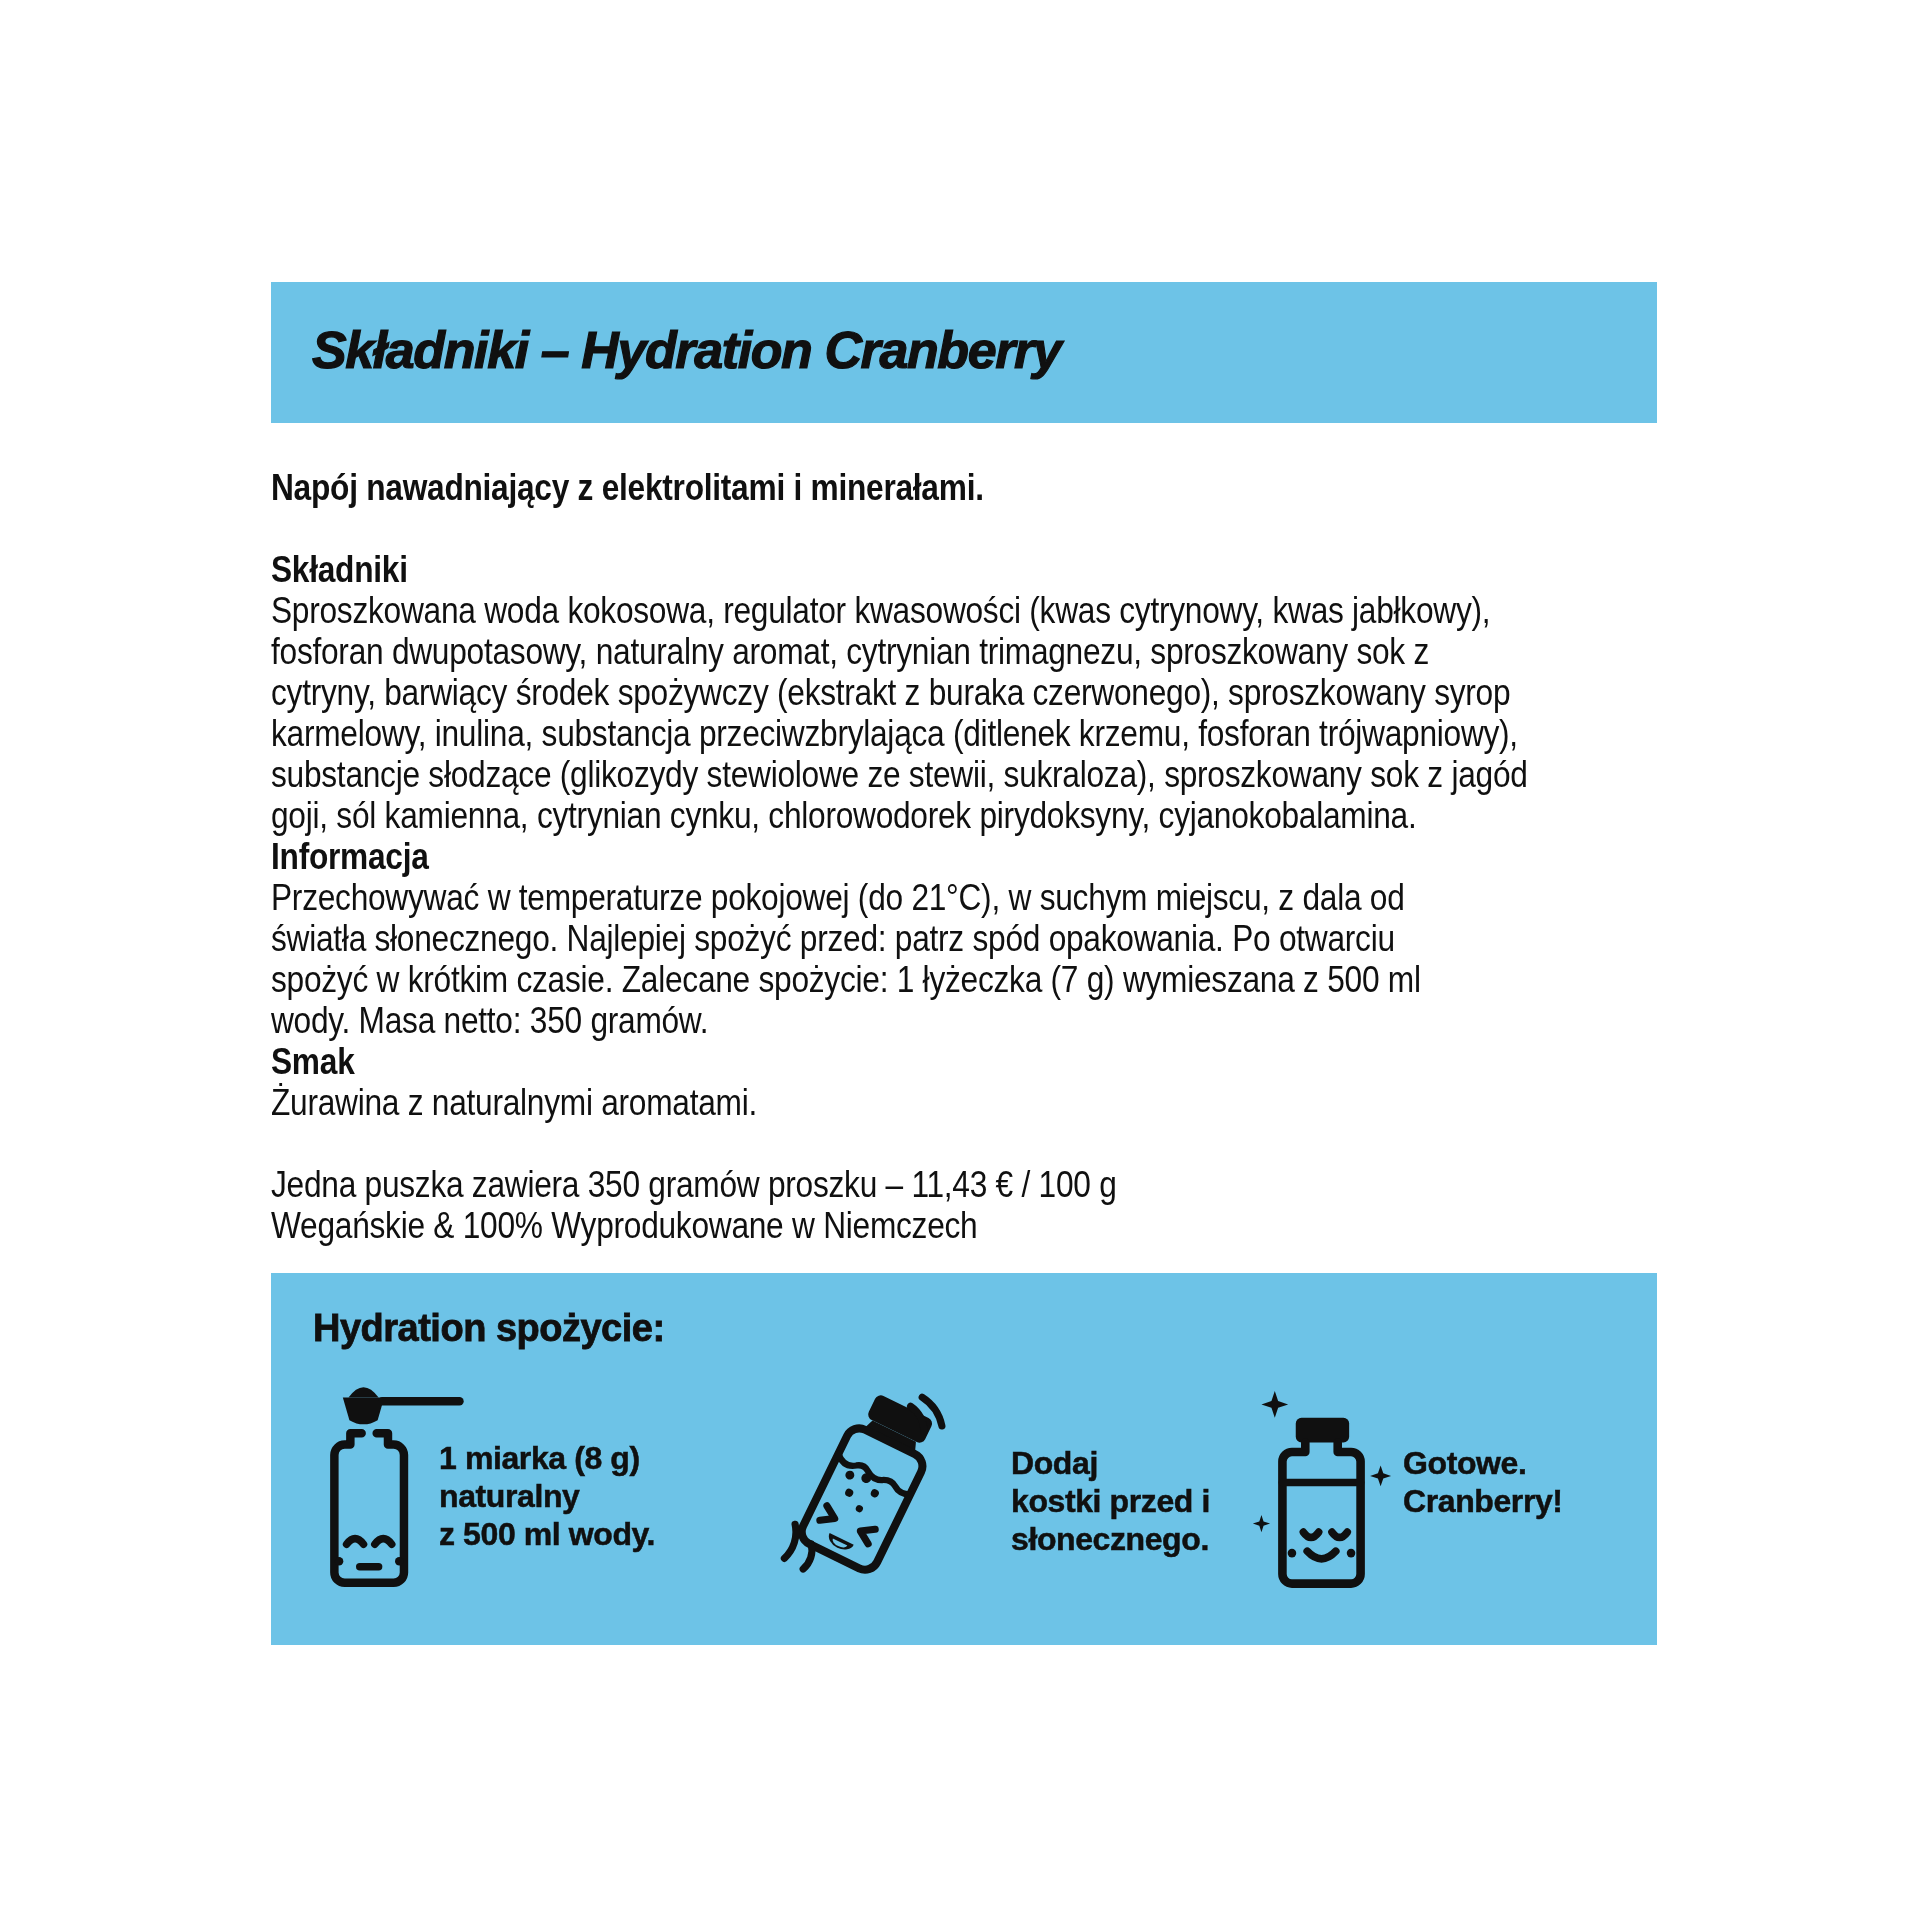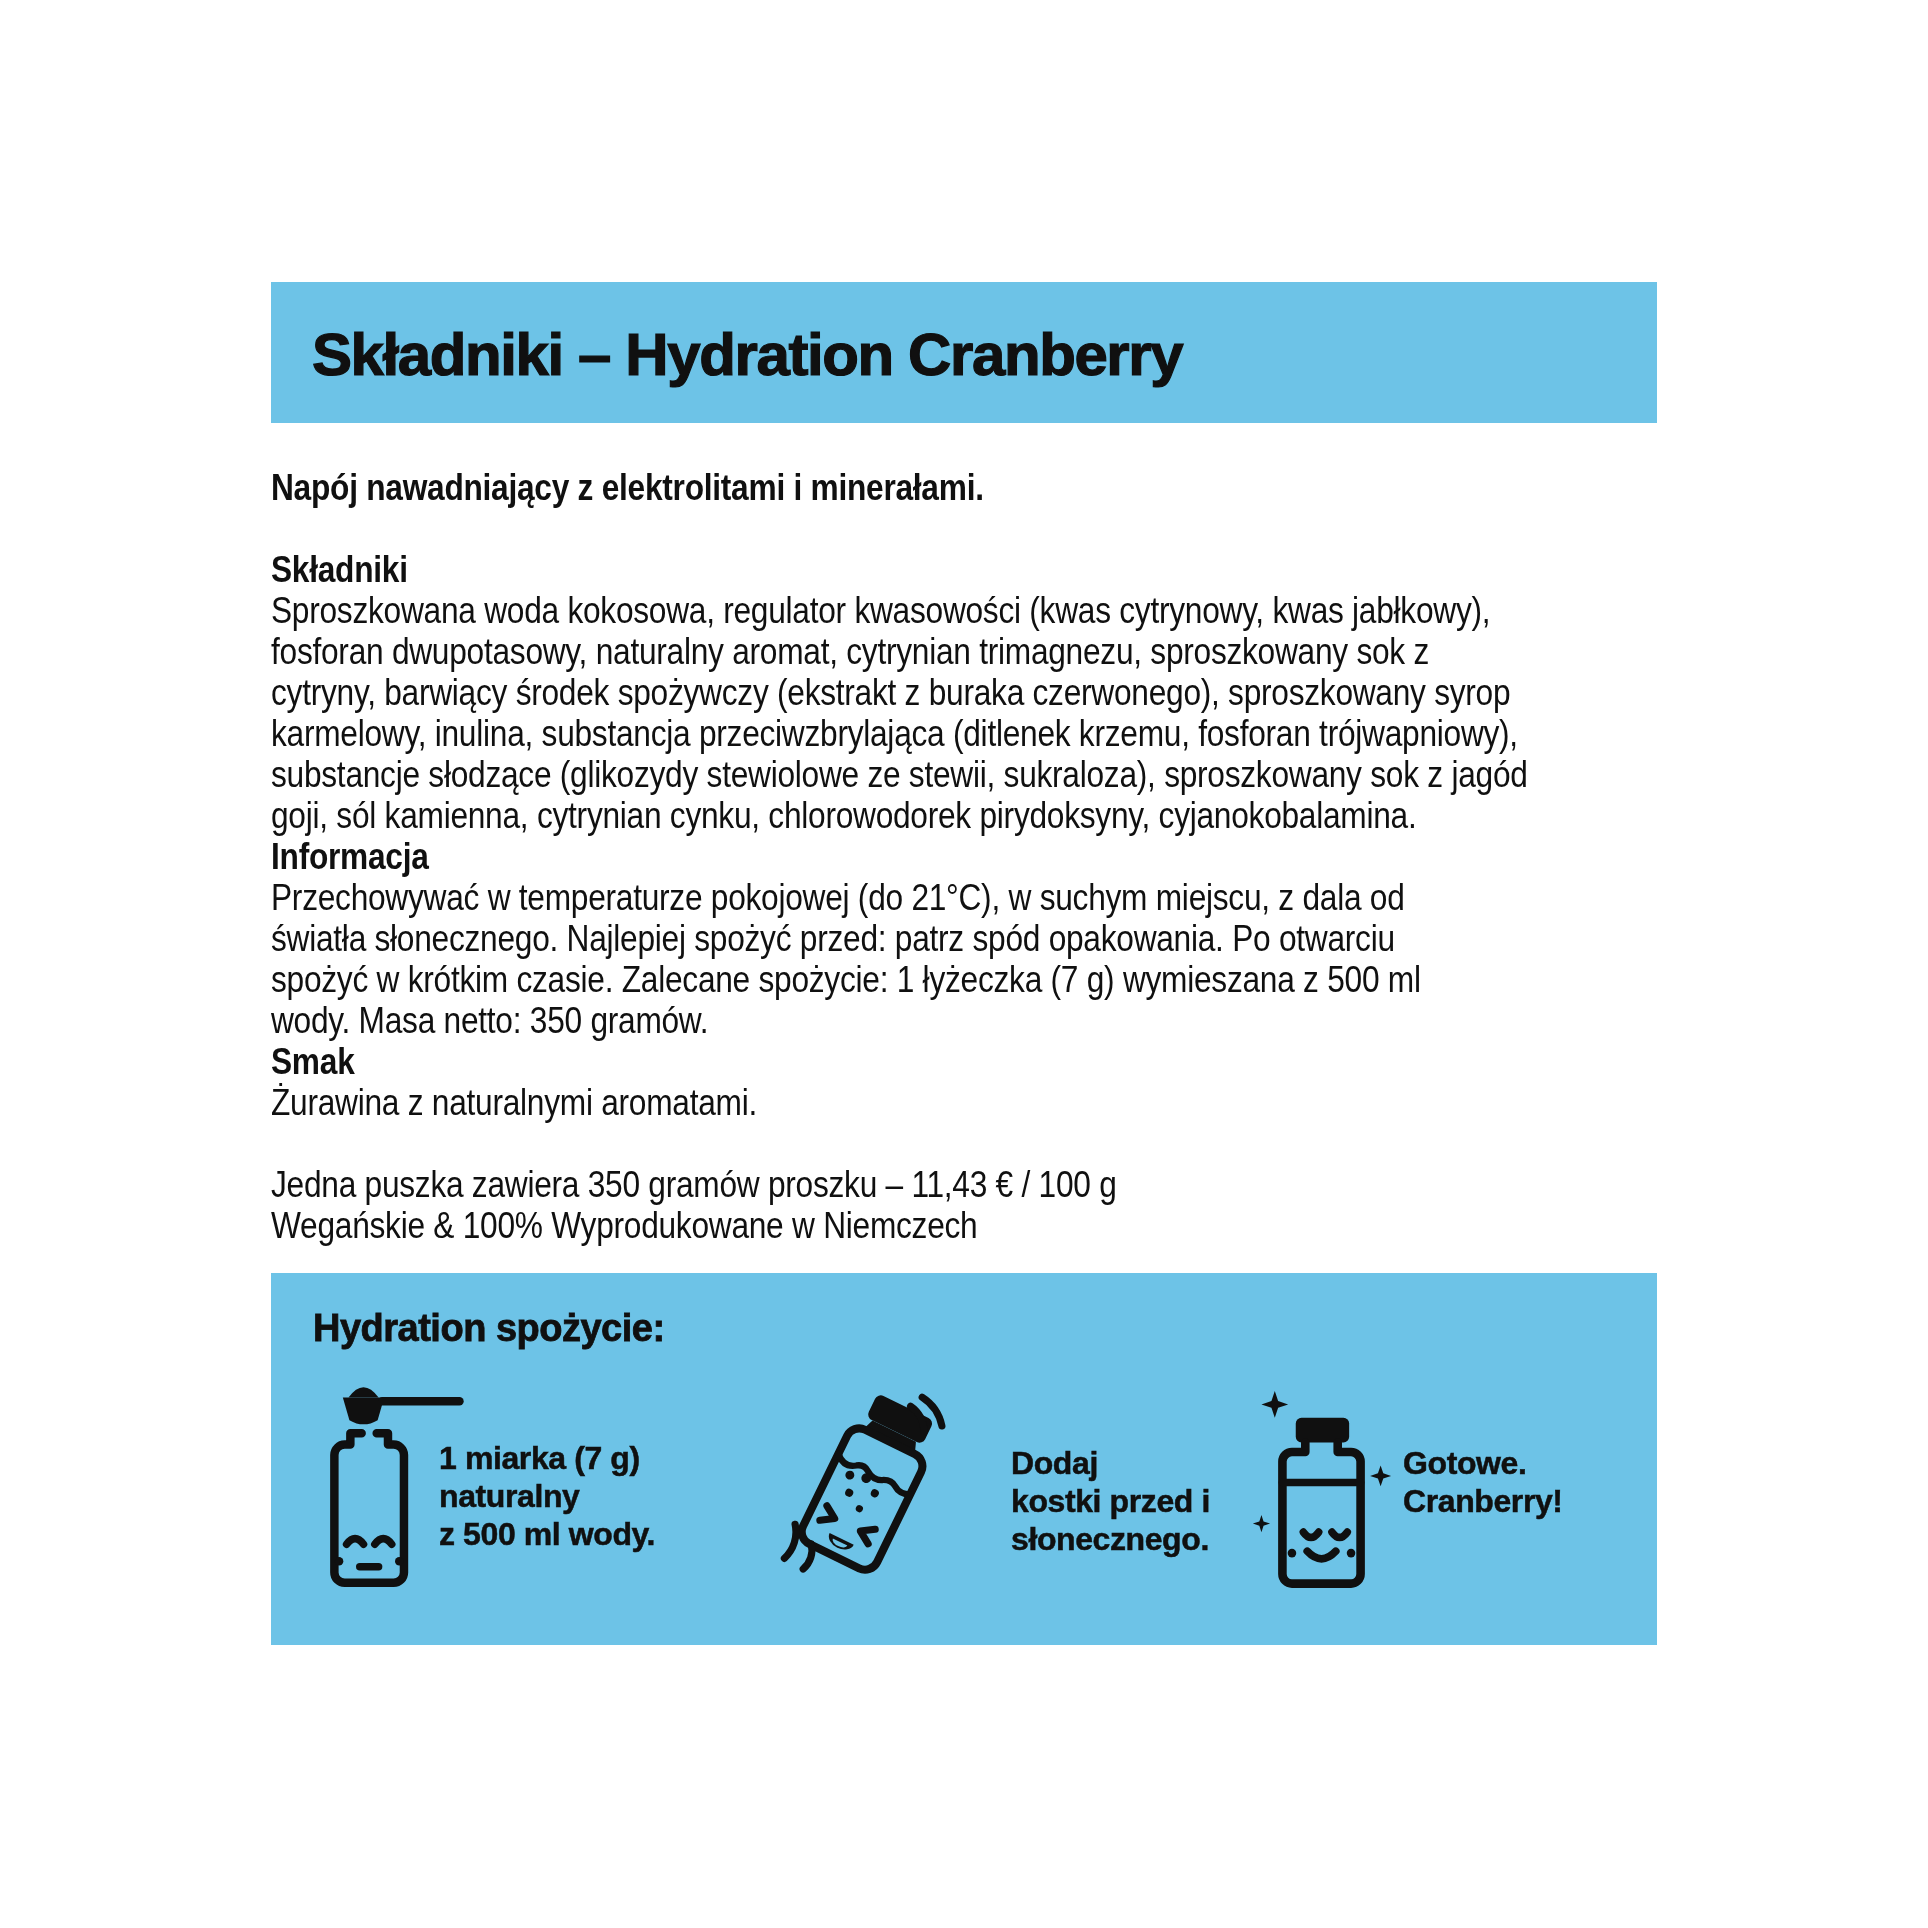--- a/index.html
+++ b/index.html
@@ -9,21 +9,21 @@
     background:#ffffff; color:var(--ink);
     font-family:"Liberation Sans","DejaVu Sans",sans-serif;
   }
   
   .banner {
     position:absolute; left:271px; top:282px; width:1386px; height:141px;
     background:var(--accent);
   }
   .banner h1 {
     margin:0; padding:38px 12px 0 41px;
-    font-size:60px; font-weight:bold; letter-spacing:-1.4px;
+    font-size:52px; font-weight:bold; letter-spacing:-1.4px;font-style:italic;
     -webkit-text-stroke:1.2px var(--ink);
   }
   
   .copy {
     position:absolute; left:271px; top:467px; width:1394px;
     font-size:36px; line-height:41px; letter-spacing:-0.3px;
     transform:scaleX(0.88); transform-origin:left top;
   }
   .copy .ln, .copy h2, .copy .b { margin:0; white-space:nowrap; font-size:36px; }
   .copy h2, .copy .b { font-weight:bold; }
@@ -95,21 +95,21 @@
       <path class="fl" d="M24,24 h44 l-7,24 q-15,9 -30,0 z"></path>
       <line class="st" x1="66" y1="28" x2="148" y2="28" stroke-width="9"></line>
       <path class="st" stroke-width="9" d="M44,62 h-12 v12 h-6 a11,11 0 0 0 -11,11 v125 a11,11 0 0 0 11,11 h52 a11,11 0 0 0 11,-11 v-125 a11,11 0 0 0 -11,-11 h-6 v-12 h-12"></path>
       <path class="st" stroke-width="8" d="M28,180 q9,-12 18,0"></path>
       <path class="st" stroke-width="8" d="M58,180 q9,-12 18,0"></path>
       <circle class="fl" cx="20" cy="198" r="4.5"></circle>
       <circle class="fl" cx="84" cy="198" r="4.5"></circle>
       <line class="st" x1="42" y1="204" x2="62" y2="204" stroke-width="8"></line>
     </svg>
     <div class="step-text s1-text">
-      <div>1 miarka (7 g)</div>
+      <div>1 miarka (8 g)</div>
       <div>naturalny</div>
       <div>z 500 ml wody.</div>
     </div>
 
     <svg class="step-icon s2-icon" viewBox="0 0 200 230">
       <g transform="rotate(26 95 115)">
         <rect class="fl" x="60" y="8" width="70" height="30" rx="7"></rect>
         <path class="fl" d="M68,38 h54 l5,13 h-64 z"></path>
         <rect class="st" x="50" y="51" width="92" height="142" rx="15" stroke-width="9"></rect>
         <path class="st" stroke-width="7" d="M50,88 q12,12 24,3 q7,-5 14,0 q10,7 19,2 q9,-5 16,0 q8,6 19,1"></path>

